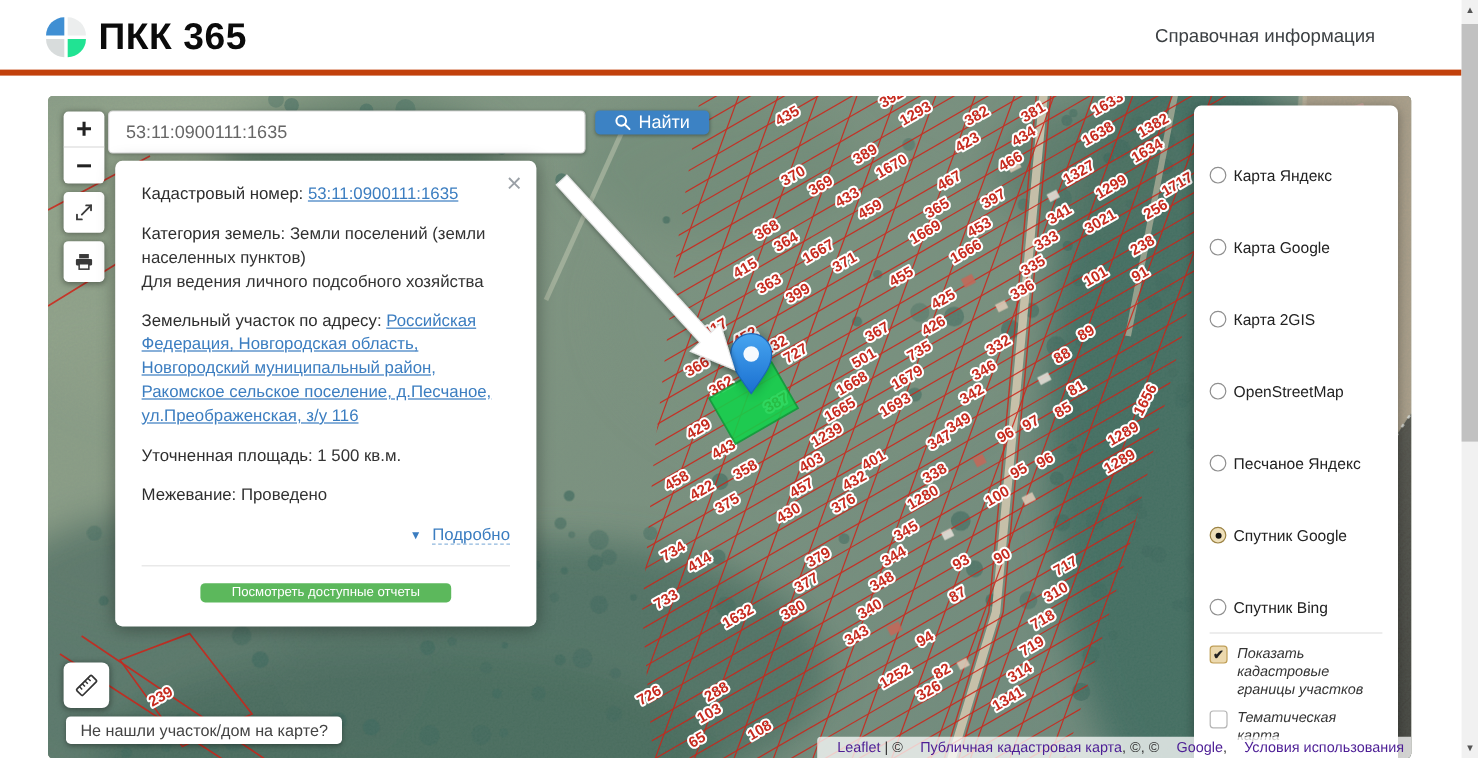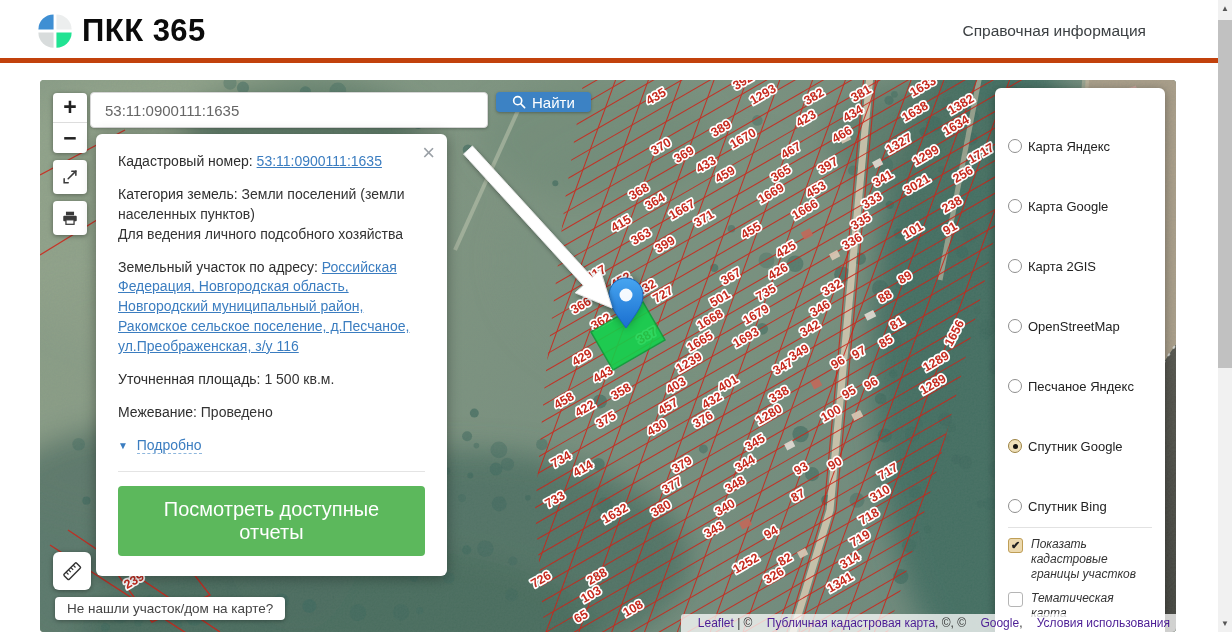--- a/index.html
+++ b/index.html
@@ -37,26 +37,26 @@
     color:#fff; font-size:15px; font-family:"Liberation Sans",sans-serif; display:flex; align-items:center; gap:6px;
     cursor:pointer; box-shadow:0 1px 3px rgba(0,0,0,.3); }
 
   
   .popup { position:absolute; left:56px; top:54px; width:351px; background:#fff; border-radius:6px;
     box-shadow:0 2px 14px rgba(0,0,0,.35); padding:18px 22px 20px; font-size:14px; color:#333; line-height:1.42; }
   .popup p { margin:0 0 13px; }
   .popup b { font-weight:400; color:#2e2e2e; }
   .plink { color:#3b7dc0; text-decoration:underline; cursor:pointer; }
   .popup-close { position:absolute; right:12px; top:8px; font-size:22px; color:#9aa0a6; cursor:pointer; line-height:1; }
-  .details-row { color:#3b7dc0; font-size:14px; margin-bottom:12px; }
+  .details-row { color:#3b7dc0; font-size:14px; margin-bottom:12px;text-align:right; }
   .details-caret { font-size:10px; margin-right:5px; display:inline-block; transform:translateY(-1px); }
   .details-link { color:#3b7dc0; border-bottom:1px dashed #8fb7dd; cursor:pointer; text-decoration:none; }
   .popup-divider { border:none; border-top:1px solid #e4e4e4; margin:15px 0 0; }
   .reports-btn { display:block; margin:14px auto 0; background:#5cb85c; color:#fff; border:none; border-radius:4px;
-    font-size:20px; font-family:"Liberation Sans",sans-serif; padding:12px 26px; cursor:pointer; }
+    font-size:11px; font-family:"Liberation Sans",sans-serif; padding:2px 26px; cursor:pointer; }
 
   
   .layers-panel { position:absolute; left:955px; top:8px; width:170px; background:#fff; border-radius:6px;
     box-shadow:0 2px 10px rgba(0,0,0,.35); padding:11px 13px 12px; }
   .radio-row { display:flex; align-items:flex-start; gap:6px; height:20px; cursor:pointer;margin-top:40px; }
   .radio { width:14px; height:14px; border-radius:50%; border:1px solid #8f8f8f; background:#fff; flex:0 0 auto; position:relative; }
   .radio.sel { background:#efe0ba; border-color:#9c8throughout44; border-color:#9c8344; }
   .radio.sel::after { content:""; position:absolute; left:3.5px; top:3.5px; width:5px; height:5px; border-radius:50%; background:#111; }
   .opt-label { font-size:13px; color:#222; white-space:nowrap; }
   .panel-divider { border:none; border-top:1px solid #e2e2e2; margin:8px 0 9px; }

